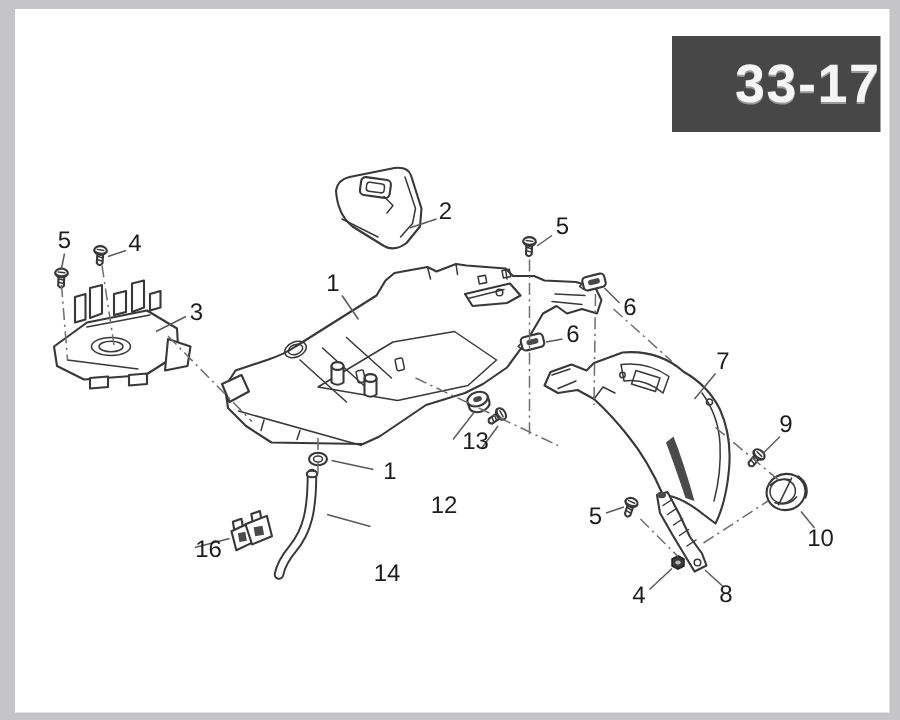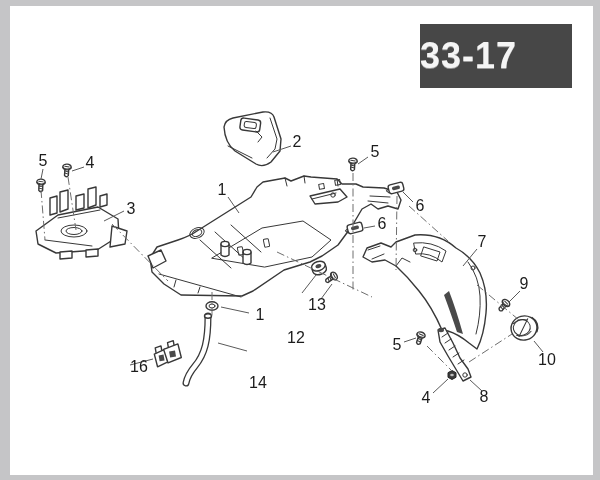--- a/index.html
+++ b/index.html
@@ -6,22 +6,22 @@
     --page-bg:#ffffff; --frame:#c5c5c7; --line:#383838; --label:#1c1c1c;
     --box-bg:#474747; --box-text:#f5f5f5; --axis:#6e6e6e; --leader:#5a5a5a;
   }
   html,body{margin:0;padding:0;}
   body{width:600px;height:480px;position:relative;background:var(--page-bg);
        font-family:"Liberation Sans",sans-serif;overflow:hidden;}
   .frame{position:absolute;inset:0;box-sizing:border-box;
          border-top:6px solid var(--frame);border-right:7px solid var(--frame);
          border-bottom:5px solid var(--frame);border-left:10px solid var(--frame);
          pointer-events:none;}
-  .pagebox{position:absolute;left:420px;top:24px;width:152px;height:64px;
-           background:var(--box-bg);display:flex;align-items:center;justify-content:flex-start;}
+  .pagebox{position:absolute;left:448px;top:24px;width:139px;height:64px;
+           background:var(--box-bg);display:flex;align-items:center;justify-content:flex-end;}
   .pagebox span{color:var(--box-text);font-size:36px;font-weight:bold;letter-spacing:1px;
                 text-shadow:0 1px 0 #9a9a9a;}
   svg.diagram{position:absolute;left:0;top:0;width:600px;height:480px;}
   .ln{fill:none;stroke:var(--line);stroke-width:1.4;stroke-linejoin:round;stroke-linecap:round;}
   .fw{fill:#fff;stroke:var(--line);stroke-width:1.4;stroke-linejoin:round;}
   .thin{stroke-width:1;}
   .dark{fill:#4a4a4a;stroke:none;}
   .axis{fill:none;stroke:var(--axis);stroke-width:1;stroke-dasharray:8 3 1.5 3;}
   .leader{stroke:var(--leader);stroke-width:1;}
   .callout{position:absolute;transform:translate(-50%,-50%);font-size:16px;
@@ -235,21 +235,21 @@
     <div class="callout" style="left: 375px; top: 152px;">5</div>
     <div class="callout" style="left: 397px; top: 345px;">5</div>
     <div class="callout" style="left: 420px; top: 206px;">6</div>
     <div class="callout" style="left: 382px; top: 224px;">6</div>
     <div class="callout" style="left: 482px; top: 242px;">7</div>
     <div class="callout" style="left: 484px; top: 397px;">8</div>
     <div class="callout" style="left: 524px; top: 284px;">9</div>
     <div class="callout" style="left: 547px; top: 360px;">10</div>
     <div class="callout" style="left: 426px; top: 398px;">4</div>
     <div class="callout" style="left: 296px; top: 298px; margin-top: 40px;">12</div>
-    <div class="callout" style="left: 317px; top: 305px; text-align: center;">13</div>
+    <div class="callout" style="left: 317px; top: 295px; text-align: center;">13</div>
     <div class="callout" style="left: 258px; top: 343px; margin-top: 40px;">14</div>
     <div class="callout" style="left: 260px; top: 315px;">1</div>
     <div class="callout" style="left: 139px; top: 367px;">16</div>
   </div>
 
 <div class="pagebox">
   <span>33-17</span>
 </div>
 
 </body></html>

